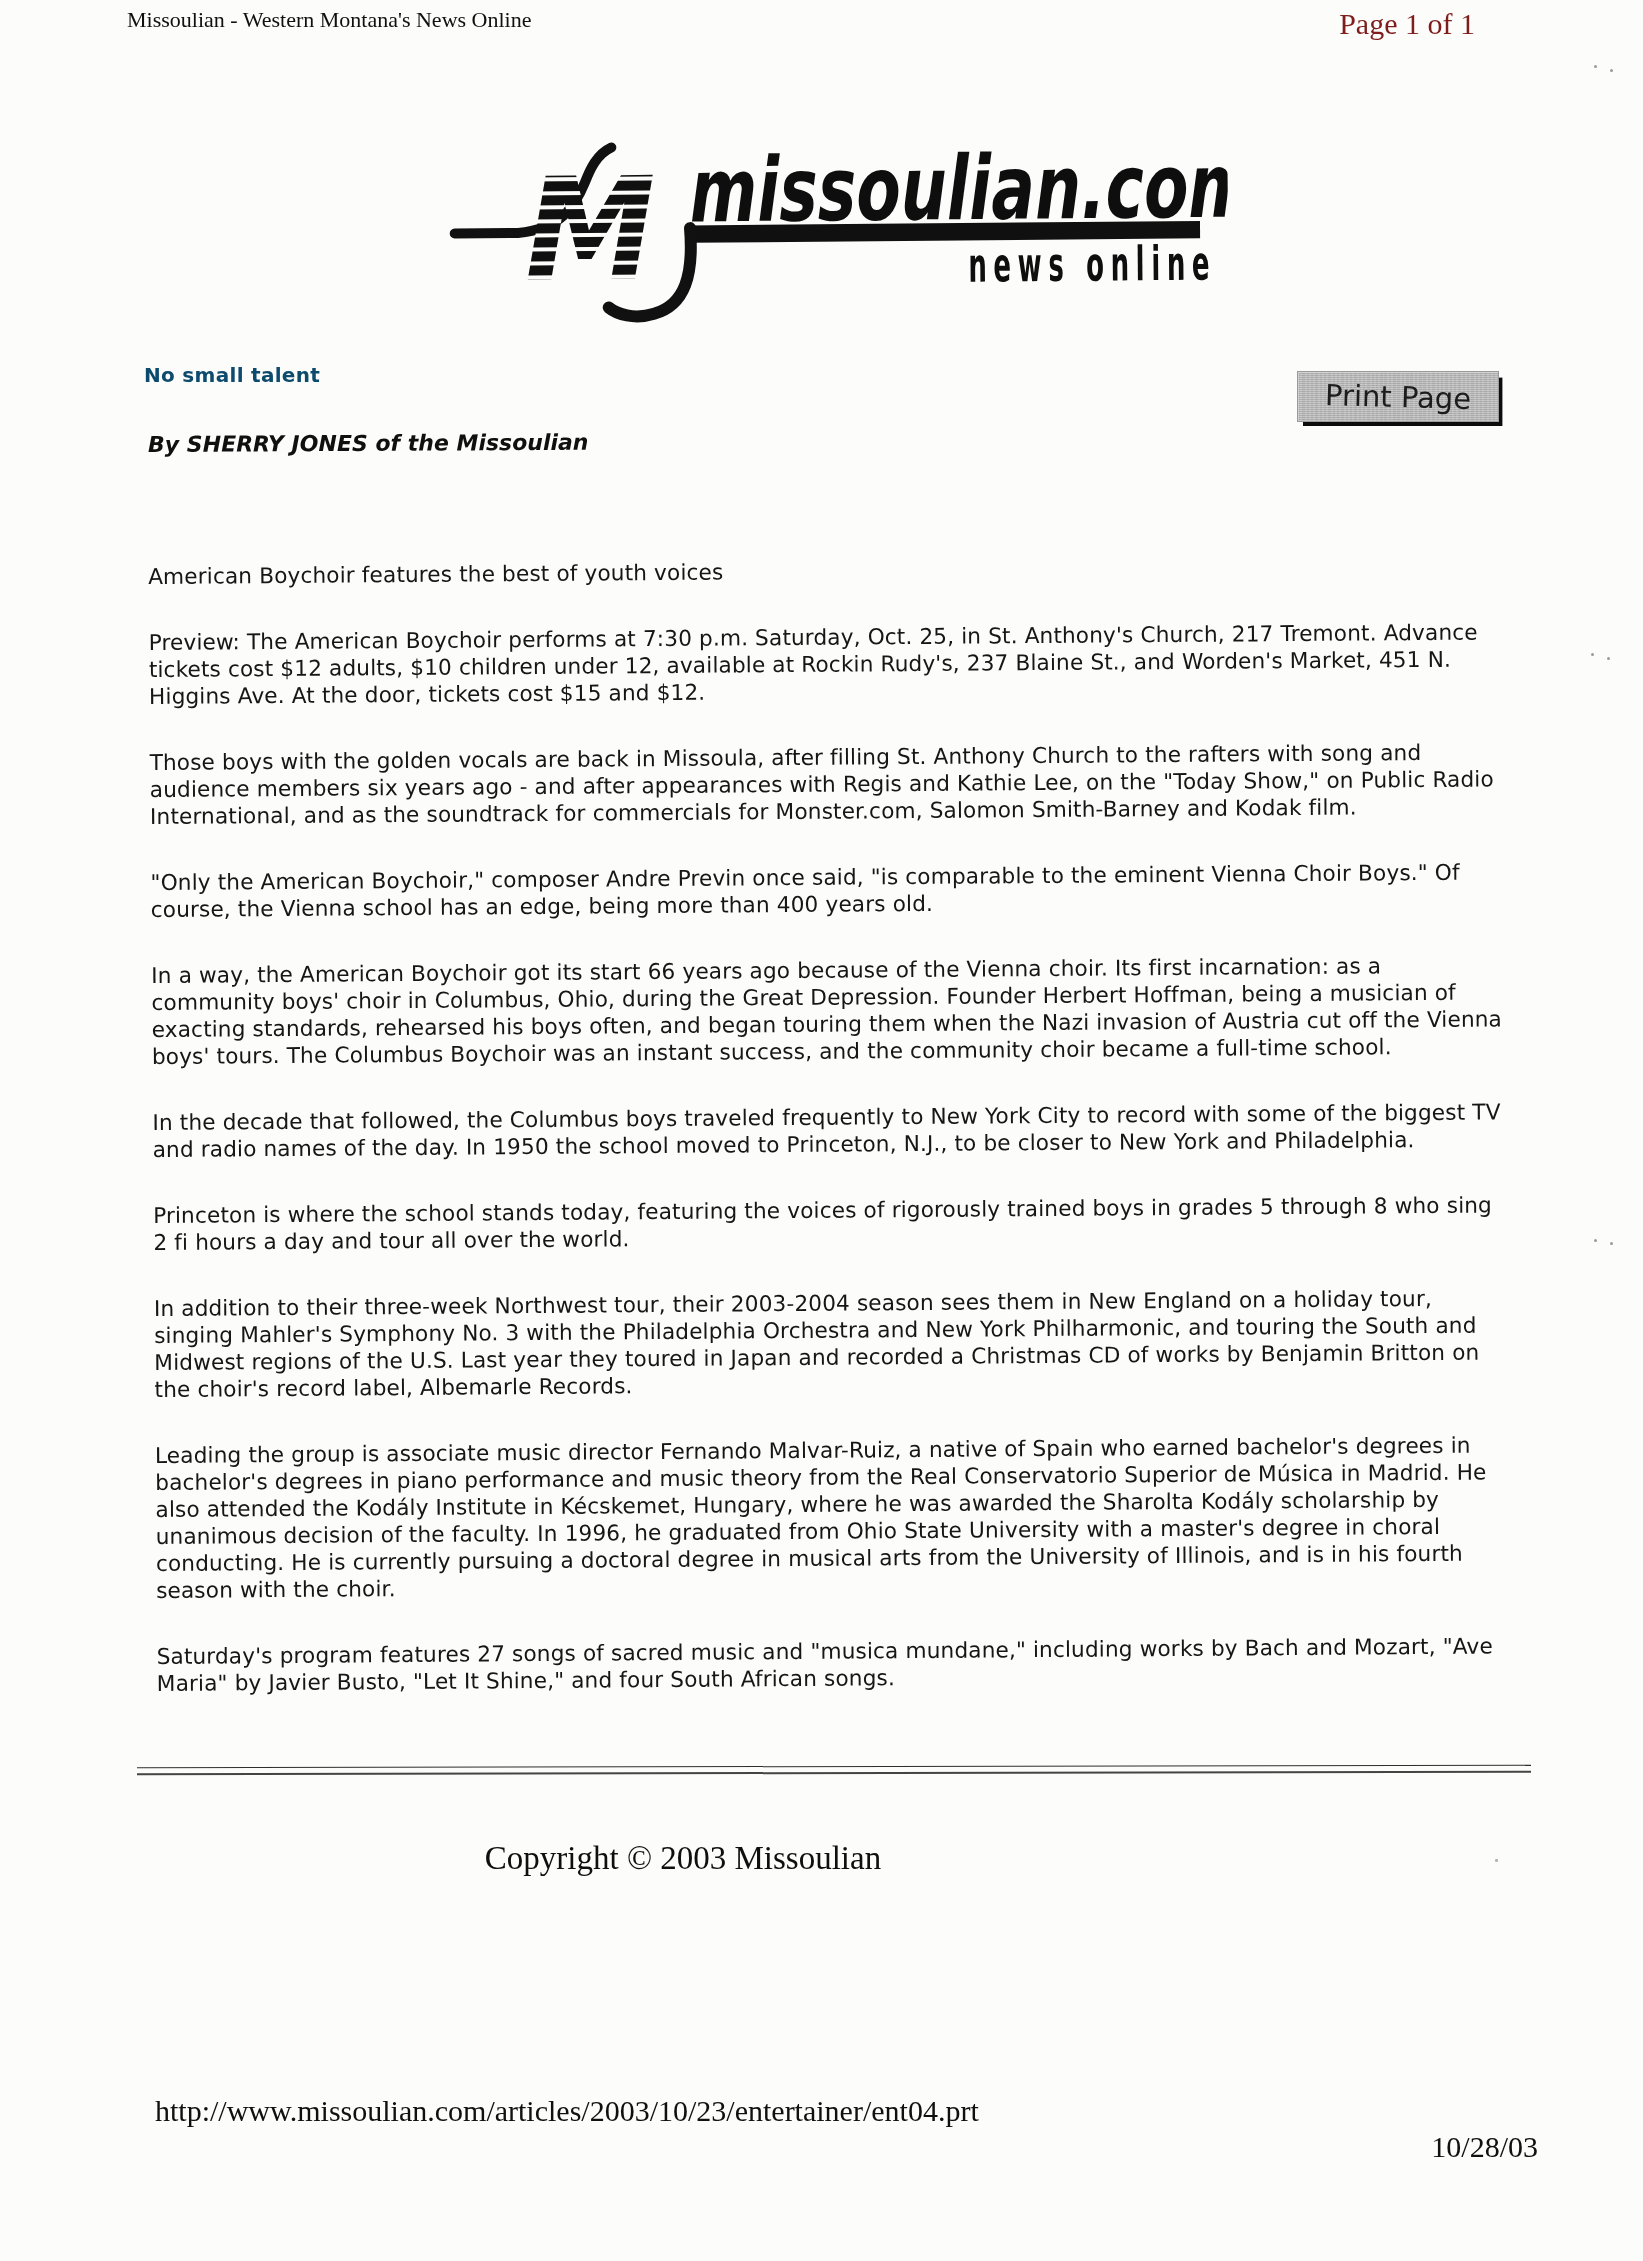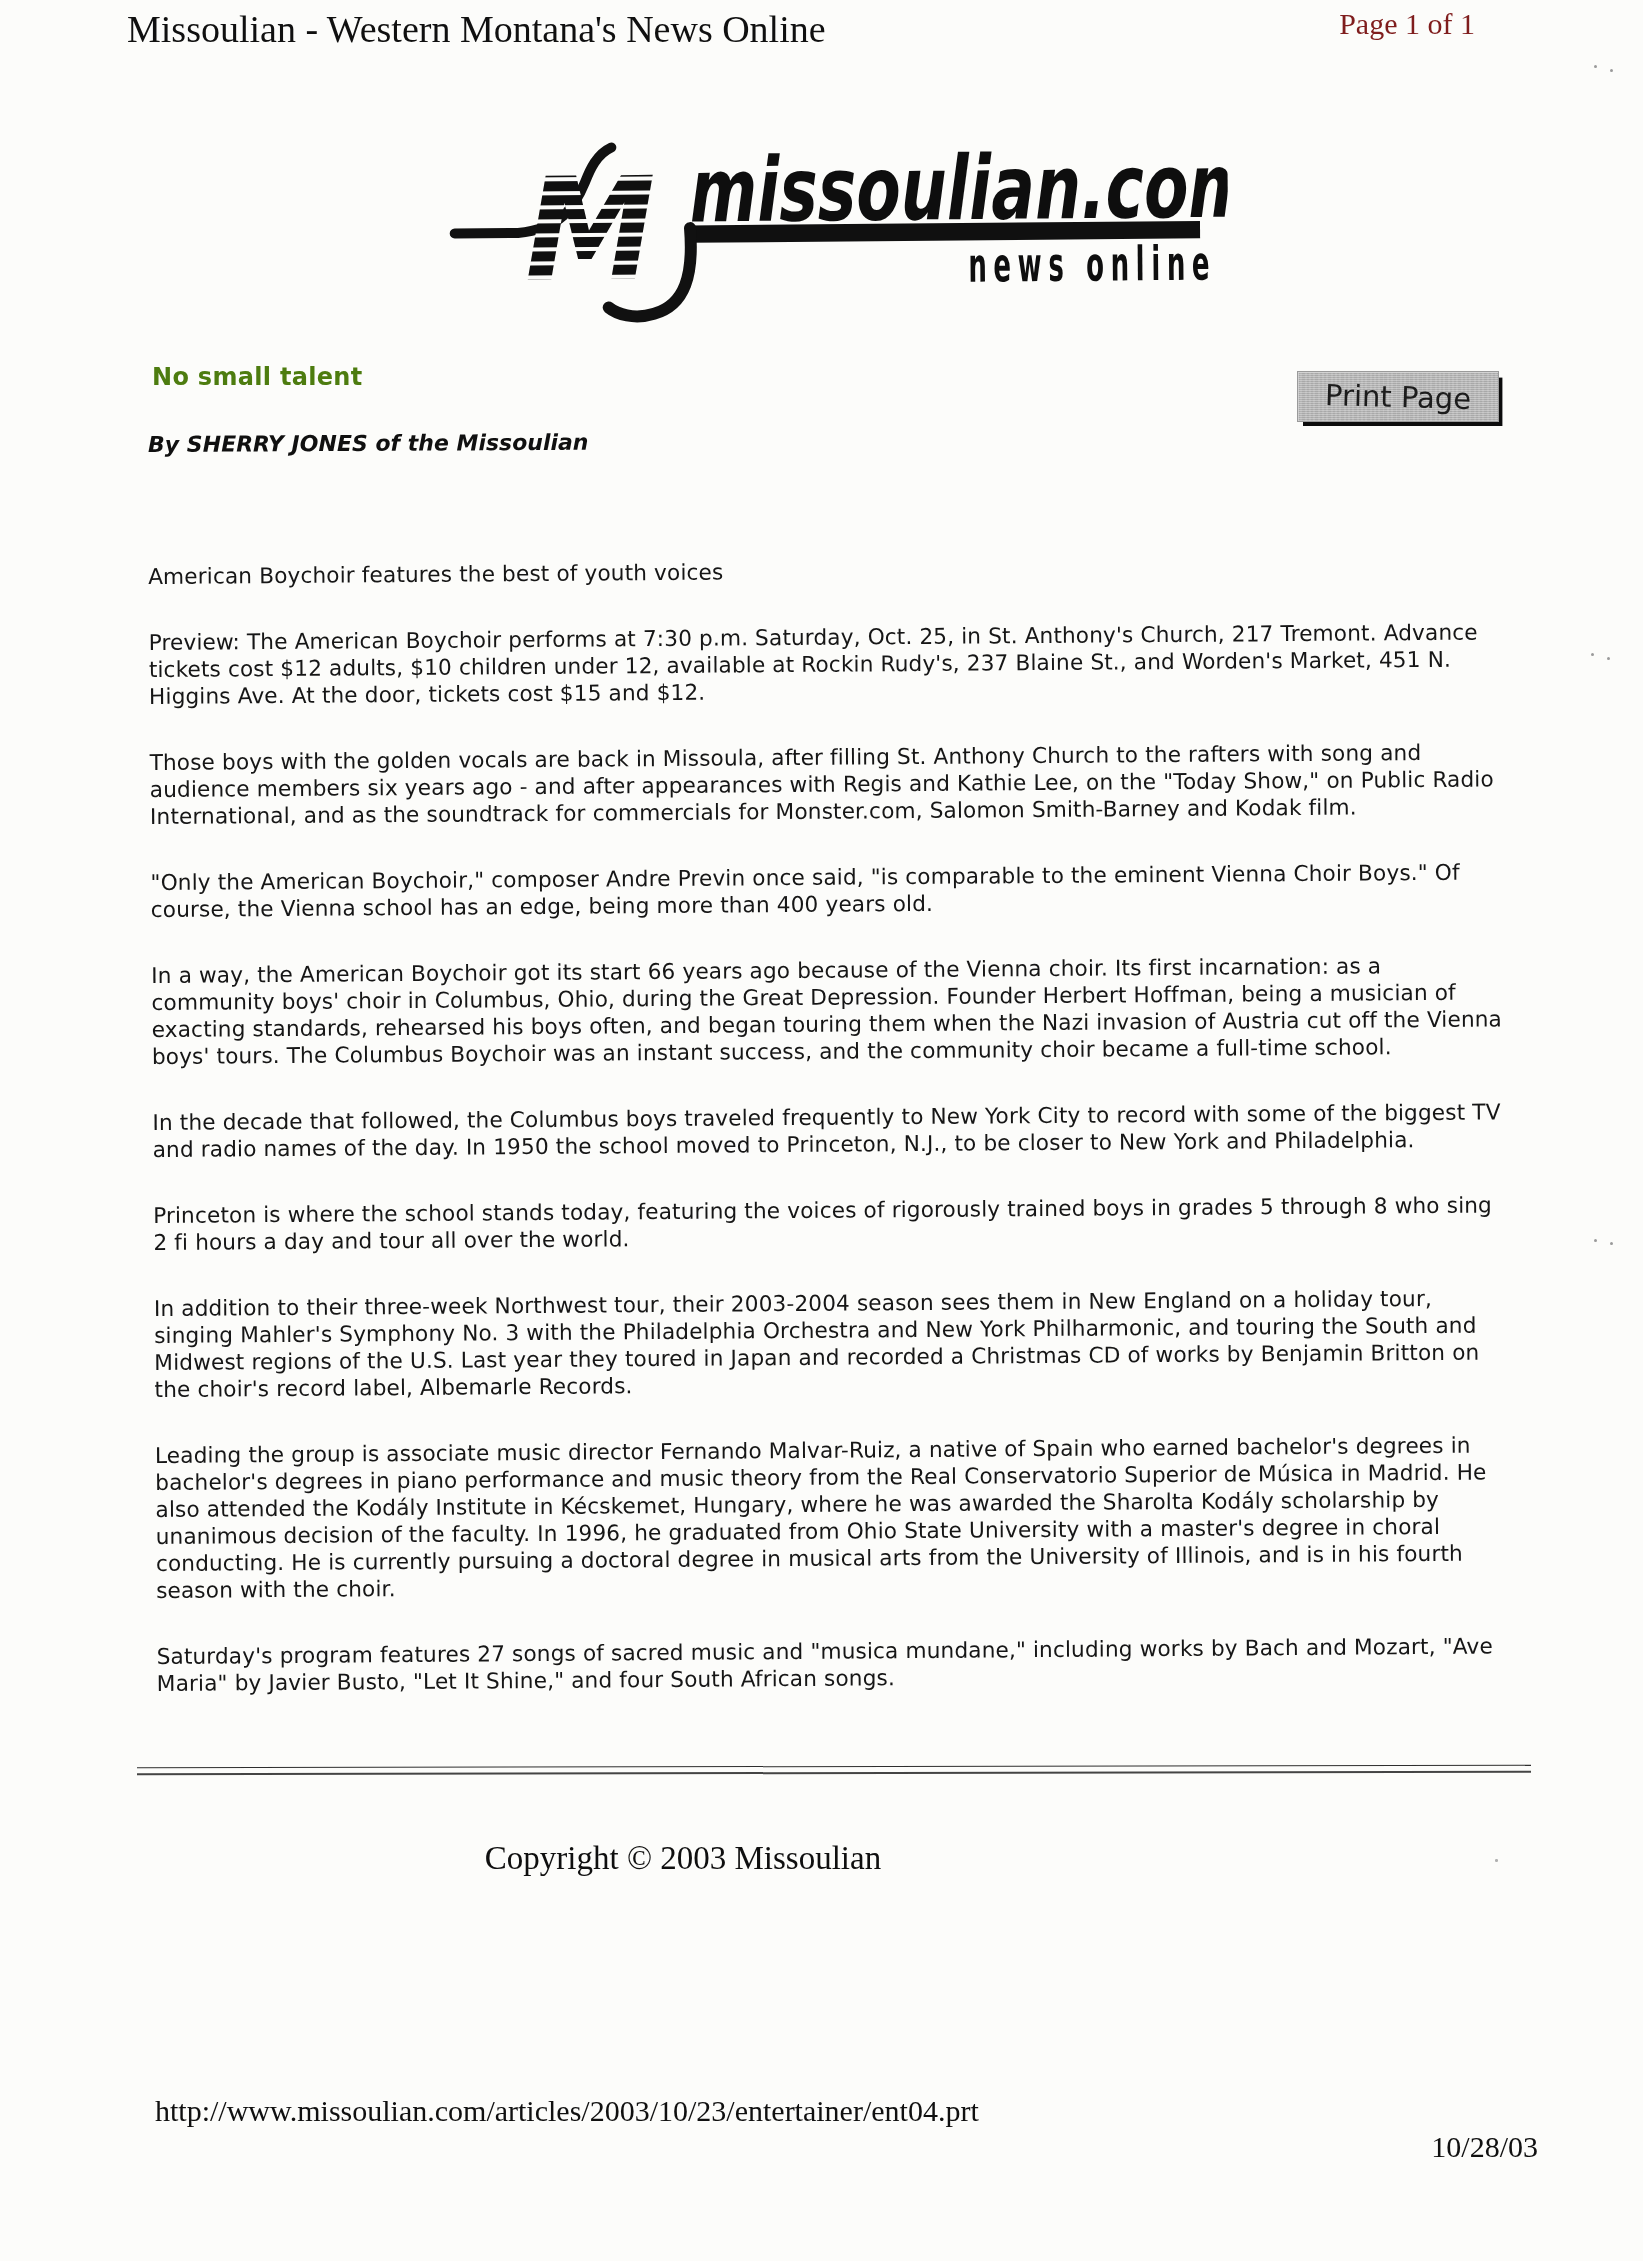--- a/index.html
+++ b/index.html
@@ -8,43 +8,43 @@
     position:relative;
     width:1643px;height:2261px;
     background:#fcfcfa;
     overflow:hidden;
     color:#141414;
     font-family:"DejaVu Sans",sans-serif;
   }
   
   .pg-header-left{
     position:absolute;left:127px;top:6.7px;
-    font-family:"Liberation Serif",serif;font-size:38px;color:#101010;
+    font-family:"Liberation Serif",serif;font-size:22px;color:#101010;
   }
   .pg-header-right{
     position:absolute;right:168px;top:6.7px;
     font-family:"Liberation Serif",serif;font-size:30px;color:#7f1d1d;
   }
   .pg-footer-url{
     position:absolute;left:127px;top:2094px;
     font-family:"Liberation Serif",serif;font-size:30px;color:#101010;margin-left:28px;
   }
   .pg-footer-date{
     position:absolute;right:105px;top:2094px;
     font-family:"Liberation Serif",serif;font-size:30px;color:#101010;margin-top:36px;
   }
   
   .logo{
     position:absolute;left:408px;top:127px;width:820px;height:200px;
     transform:rotate(-0.5deg);
   }
   
   .headline{
-    position:absolute;left:152px;top:363px;
-    font-size:24px;font-weight:bold;letter-spacing:0.3px;color:#4d7c0f;
+    position:absolute;left:144px;top:363px;
+    font-size:20px;font-weight:bold;letter-spacing:0.3px;color:#0c4a6e;
   }
   .print-btn{
     position:absolute;left:1297px;top:371px;width:200px;height:49px;
     background:
       repeating-linear-gradient(0deg, rgba(255,255,255,.30) 0 0.7px, rgba(0,0,0,0) 0.7px 2px),
       repeating-linear-gradient(90deg, rgba(0,0,0,.06) 0 0.7px, rgba(0,0,0,0) 0.7px 1.3px),
       #b3b3b3;
     border:1.3px solid #9a9a9a;
     box-shadow:4.7px 5.3px 0 -1.3px #0c0c0c, inset 0.7px 0.7px 0 #d9d9d9;
     display:flex;align-items:center;justify-content:center;

